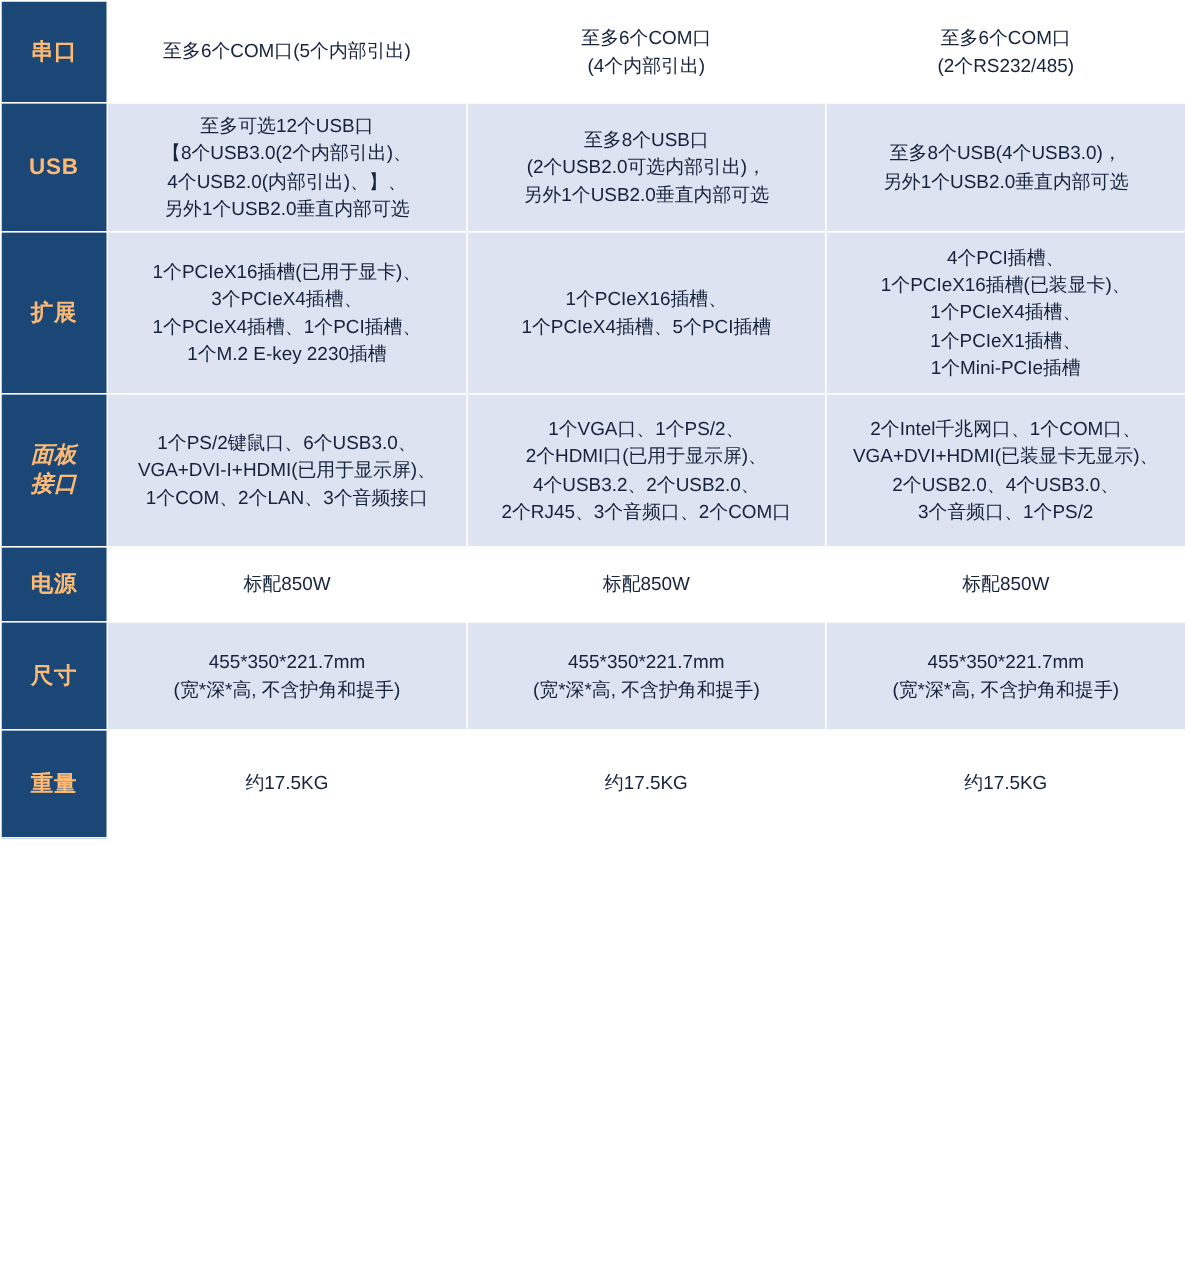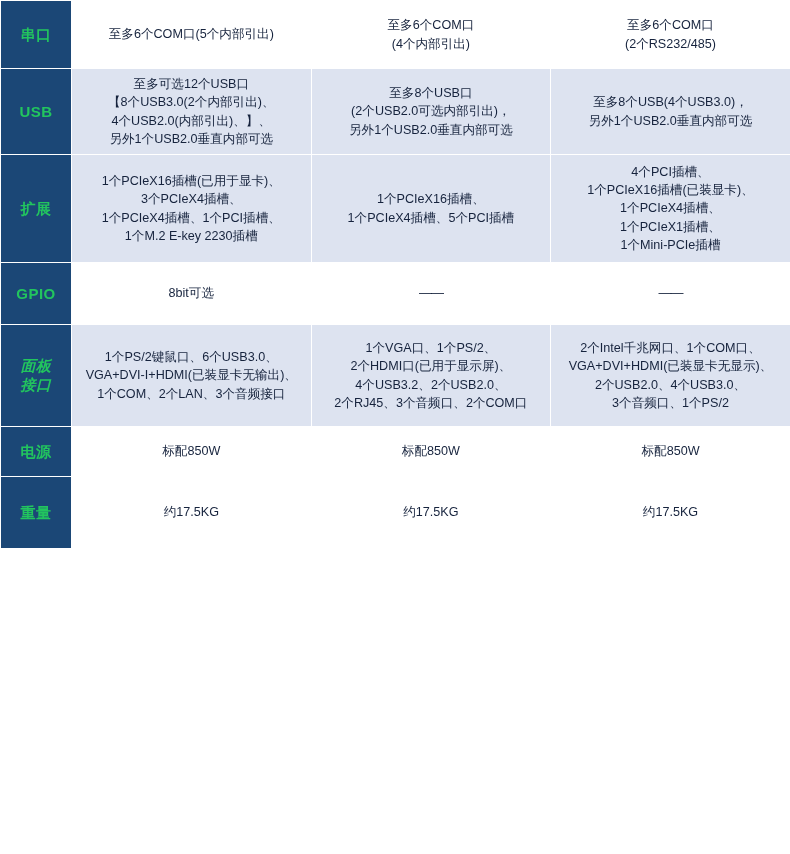--- a/index.html
+++ b/index.html
@@ -24,21 +24,21 @@
 
   #spec-table td {
     border: 1px solid #ffffff;
     vertical-align: middle;
     text-align: center;
     padding: 6px 5px;
     line-height: 1.45;
   }
   td.row-label {
     background: #1b4776;
-    color: #22c55e;
+    color: #fdba74;
     font-weight: bold;
     font-size: 15px;
     letter-spacing: 0.5px;
     border-left: 1px solid #1b4776;
     margin-left: 25px;
   }
   td.cell {
     font-size: 12.6px;
     color: #16233d;
   }
@@ -107,42 +107,30 @@
           <span class="cell-line">1个PCIeX4插槽、5个PCI插槽</span>
         </td>
         <td class="cell">
           <span class="cell-line">4个PCI插槽、</span>
           <span class="cell-line">1个PCIeX16插槽(已装显卡)、</span>
           <span class="cell-line">1个PCIeX4插槽、</span>
           <span class="cell-line">1个PCIeX1插槽、</span>
           <span class="cell-line">1个Mini-PCIe插槽</span>
         </td>
       </tr>
-      <tr class="light" style="height: 62px;">
-        <td class="row-label">GPIO</td>
-        <td class="cell">
-          <span class="cell-line">8bit可选</span>
-        </td>
-        <td class="cell">
-          <span class="cell-line dash">——</span>
-        </td>
-        <td class="cell">
-          <span class="cell-line dash">——</span>
-        </td>
-      </tr>
       <tr class="shade" style="height: 102px;">
         <td class="row-label">
           <div class="label-two-line">
             <span class="cell-line">面板</span>
             <span class="cell-line">接口</span>
           </div>
         </td>
         <td class="cell">
           <span class="cell-line">1个PS/2键鼠口、6个USB3.0、</span>
-          <span class="cell-line">VGA+DVI-I+HDMI(已装显卡无输出)、</span>
+          <span class="cell-line">VGA+DVI-I+HDMI(已用于显示屏)、</span>
           <span class="cell-line">1个COM、2个LAN、3个音频接口</span>
         </td>
         <td class="cell">
           <span class="cell-line">1个VGA口、1个PS/2、</span>
           <span class="cell-line">2个HDMI口(已用于显示屏)、</span>
           <span class="cell-line">4个USB3.2、2个USB2.0、</span>
           <span class="cell-line">2个RJ45、3个音频口、2个COM口</span>
         </td>
         <td class="cell">
           <span class="cell-line">2个Intel千兆网口、1个COM口、</span>
@@ -156,20 +144,35 @@
         <td class="cell">
           <span class="cell-line">标配850W</span>
         </td>
         <td class="cell">
           <span class="cell-line">标配850W</span>
         </td>
         <td class="cell">
           <span class="cell-line">标配850W</span>
         </td>
       </tr>
+      <tr class="shade" style="height: 72px;">
+        <td class="row-label">尺寸</td>
+        <td class="cell">
+          <span class="cell-line">455*350*221.7mm</span>
+          <span class="cell-line">(宽*深*高, 不含护角和提手)</span>
+        </td>
+        <td class="cell">
+          <span class="cell-line">455*350*221.7mm</span>
+          <span class="cell-line">(宽*深*高, 不含护角和提手)</span>
+        </td>
+        <td class="cell">
+          <span class="cell-line">455*350*221.7mm</span>
+          <span class="cell-line">(宽*深*高, 不含护角和提手)</span>
+        </td>
+      </tr>
       <tr class="light" style="height: 72px;">
         <td class="row-label">重量</td>
         <td class="cell">
           <span class="cell-line">约17.5KG</span>
         </td>
         <td class="cell">
           <span class="cell-line">约17.5KG</span>
         </td>
         <td class="cell">
           <span class="cell-line">约17.5KG</span>

